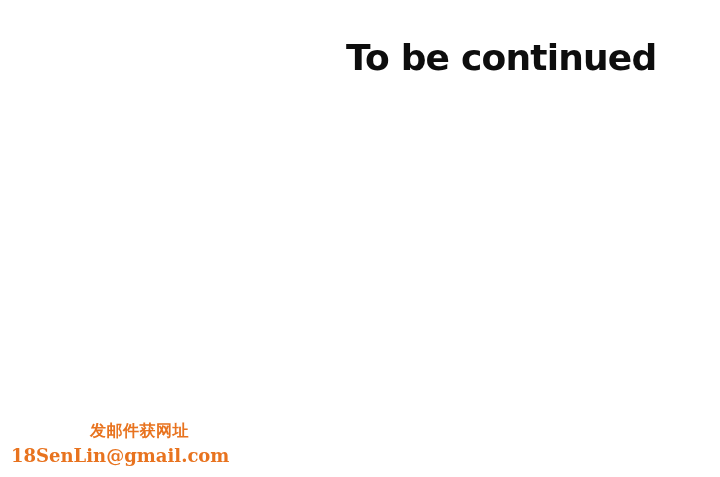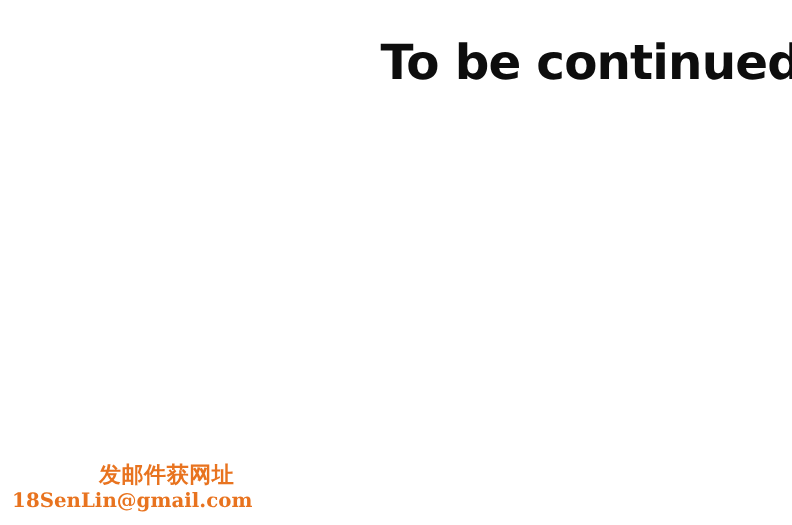--- a/index.html
+++ b/index.html
@@ -22,21 +22,21 @@
   }
 
   
   .slide-title {
     position: absolute;
     left: 346px;
     top: 34px;
     width: 310px;
     margin: 0;
     font-family: "DejaVu Sans", "Liberation Sans", sans-serif;
-    font-size: 44px;
+    font-size: 36px;
     font-weight: 700;
     line-height: 48px;
     letter-spacing: -0.8px;
     color: #0d0d0d;
     white-space: nowrap;
     text-align: left;
   }
 
   
   .contact-block {
@@ -46,21 +46,21 @@
     width: 260px;
     height: 61px;
   }
 
   .contact-cn {
     position: absolute;
     left: 90px;
     top: 2px;
     margin: 0;
     font-family: "DejaVu Serif", "Liberation Serif", serif;
-    font-size: 20px;
+    font-size: 16px;
     font-weight: 700;
     line-height: 26px;
     letter-spacing: 0.5px;
     color: #E8731F;
     white-space: nowrap;
   }
 
   .contact-email {
     position: absolute;
     left: 11px;

